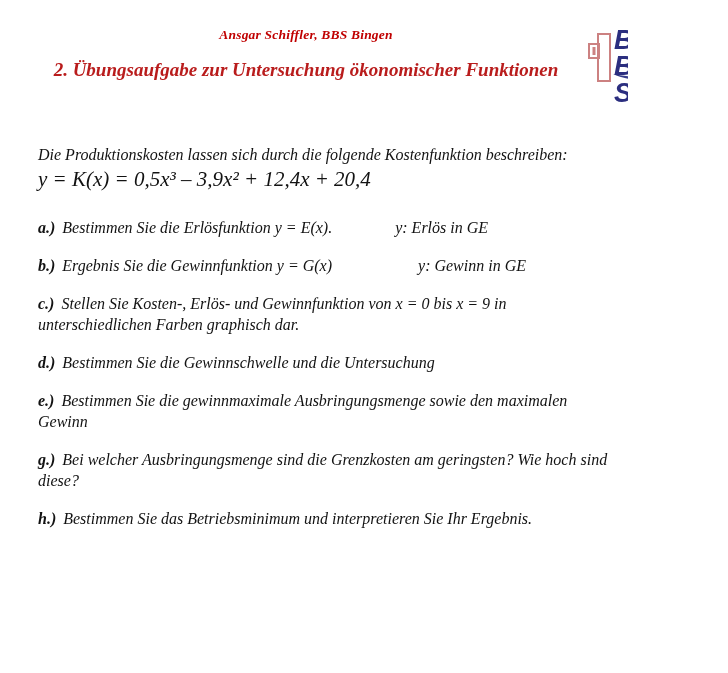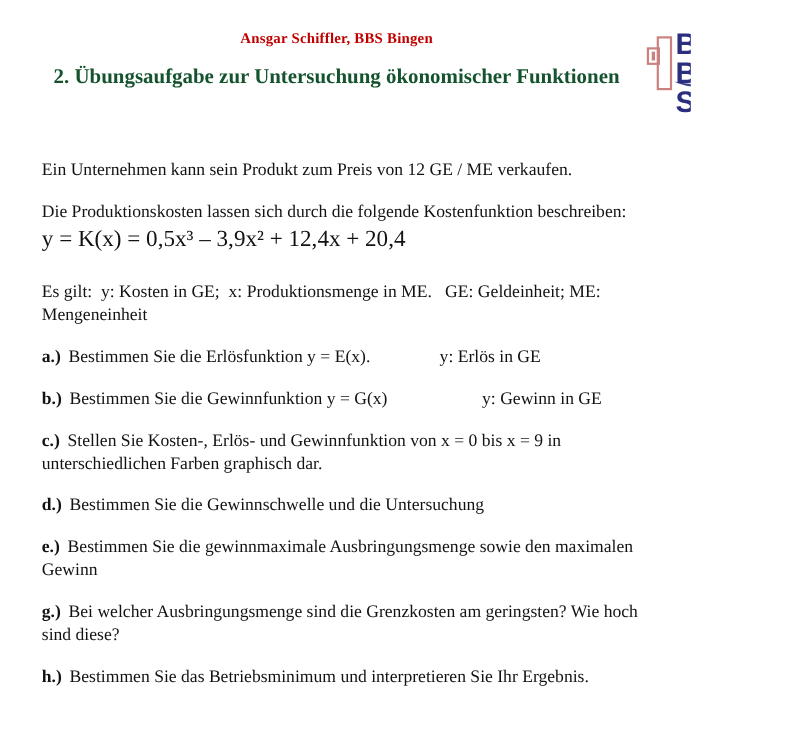--- a/index.html
+++ b/index.html
@@ -1,27 +1,27 @@
 <!DOCTYPE html>
 <html lang="de"><head>
 <meta charset="utf-8">
 <style>
   html,body{margin:0;padding:0;background:#fff;}
   .page{
     position:relative;width:628px;height:673px;background:#ffffff;
-    font-family:"Liberation Serif", serif;color:#121212;overflow:hidden;
+    font-family:"Liberation Serif", serif;color:#121212;overflow:hidden;font-style:italic;
   }
   .header{position:relative;padding-top:26px;}
   .header-text{width:612px;text-align:center;}
   .author{
     color:#c00000;font-weight:bold;font-size:13.5px;line-height:17px;
     letter-spacing:.2px;
   }
   .title{
-    margin:14px 0 0 0;color:#14532d;font-weight:bold;font-size:19px;line-height:25px;
+    margin:14px 0 0 0;color:#b91c1c;font-weight:bold;font-size:19px;line-height:25px;
   }
   .logo{position:absolute;left:586px;top:24px;width:118px;height:82px;}
   .content{margin-top:62px;padding:0 20px 0 38px;font-size:16px;line-height:21px;}
   .para{margin:0 0 17px 0;}
   .para-tight{margin:0 0 0 0;}
   .formula{
     text-align:left;font-size:21px;line-height:28px;margin:0 18px 24px 0;
   }
   .defs{white-space:pre-wrap;margin:0 0 17px 0;}
   .task{margin:0 0 17px 0;}
@@ -61,31 +61,29 @@
 
         <text x="28" y="25" font-size="27" fill="#2b2e7f">B</text>
         <text x="28" y="51" font-size="27" fill="#2b2e7f">B</text>
         <text x="46" y="51" font-size="27" fill="#a32c2a" letter-spacing="-0.5">ingen</text>
         <text x="28" y="78" font-size="27" fill="#2b2e7f">S</text>
       </svg>
     </div>
   </div>
 
   <div class="content">
-    <p class="para">Ein Unternehmen kann sein Produkt zum Preis von 12 GE / ME verkaufen.</p>
     <p class="para-tight">Die Produktionskosten lassen sich durch die folgende Kostenfunktion beschreiben:</p>
     <div class="formula">y = K(x) = 0,5x³ – 3,9x² + 12,4x + 20,4</div>
-    <p class="defs">Es gilt:  y: Kosten in GE;  x: Produktionsmenge in ME.   GE: Geldeinheit; ME: Mengeneinheit</p>
 
     <div class="task">
       <span class="tl">a.)</span><span>Bestimmen Sie die Erlösfunktion y = E(x).</span><span class="note-a">y: Erlös in GE</span>
     </div>
 
     <div class="task">
-      <span class="tl">b.)</span><span>Bestimmen Sie die Gewinnfunktion y = G(x)</span><span class="note-b">y: Gewinn in GE</span>
+      <span class="tl">b.)</span><span>Ergebnis Sie die Gewinnfunktion y = G(x)</span><span class="note-b">y: Gewinn in GE</span>
     </div>
 
     <div class="task task-c">
       <span class="tl">c.)</span><span>Stellen Sie Kosten-, Erlös- und Gewinnfunktion von x = 0 bis x = 9 in unterschiedlichen Farben graphisch dar.</span>
     </div>
 
     <div class="task">
       <span class="tl">d.)</span><span>Bestimmen Sie die Gewinnschwelle und die Untersuchung</span>
     </div>
 

